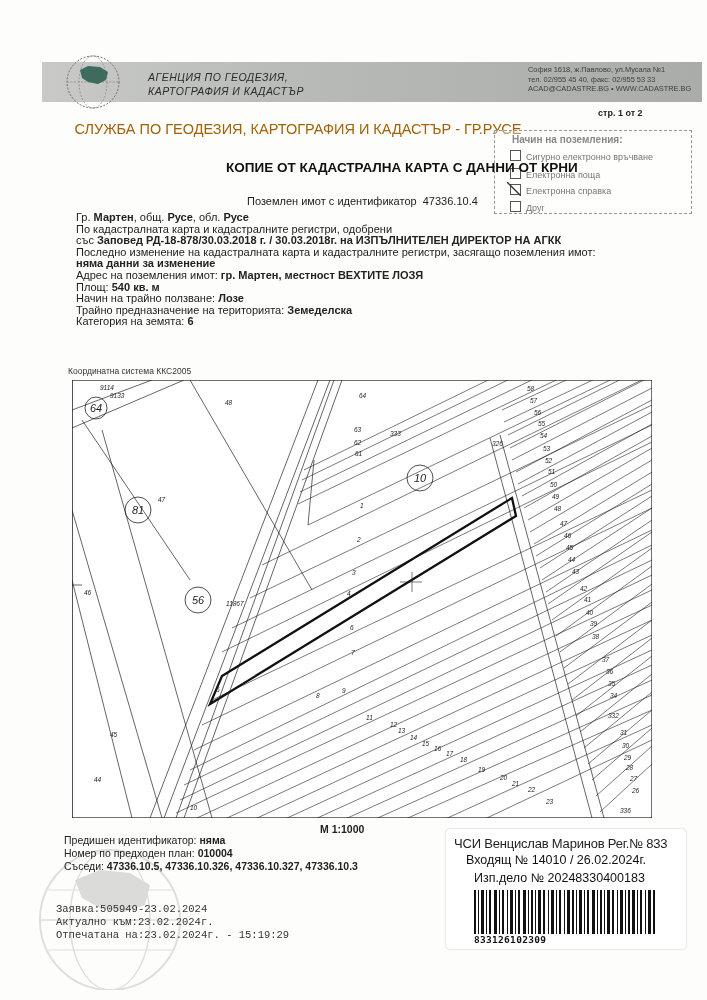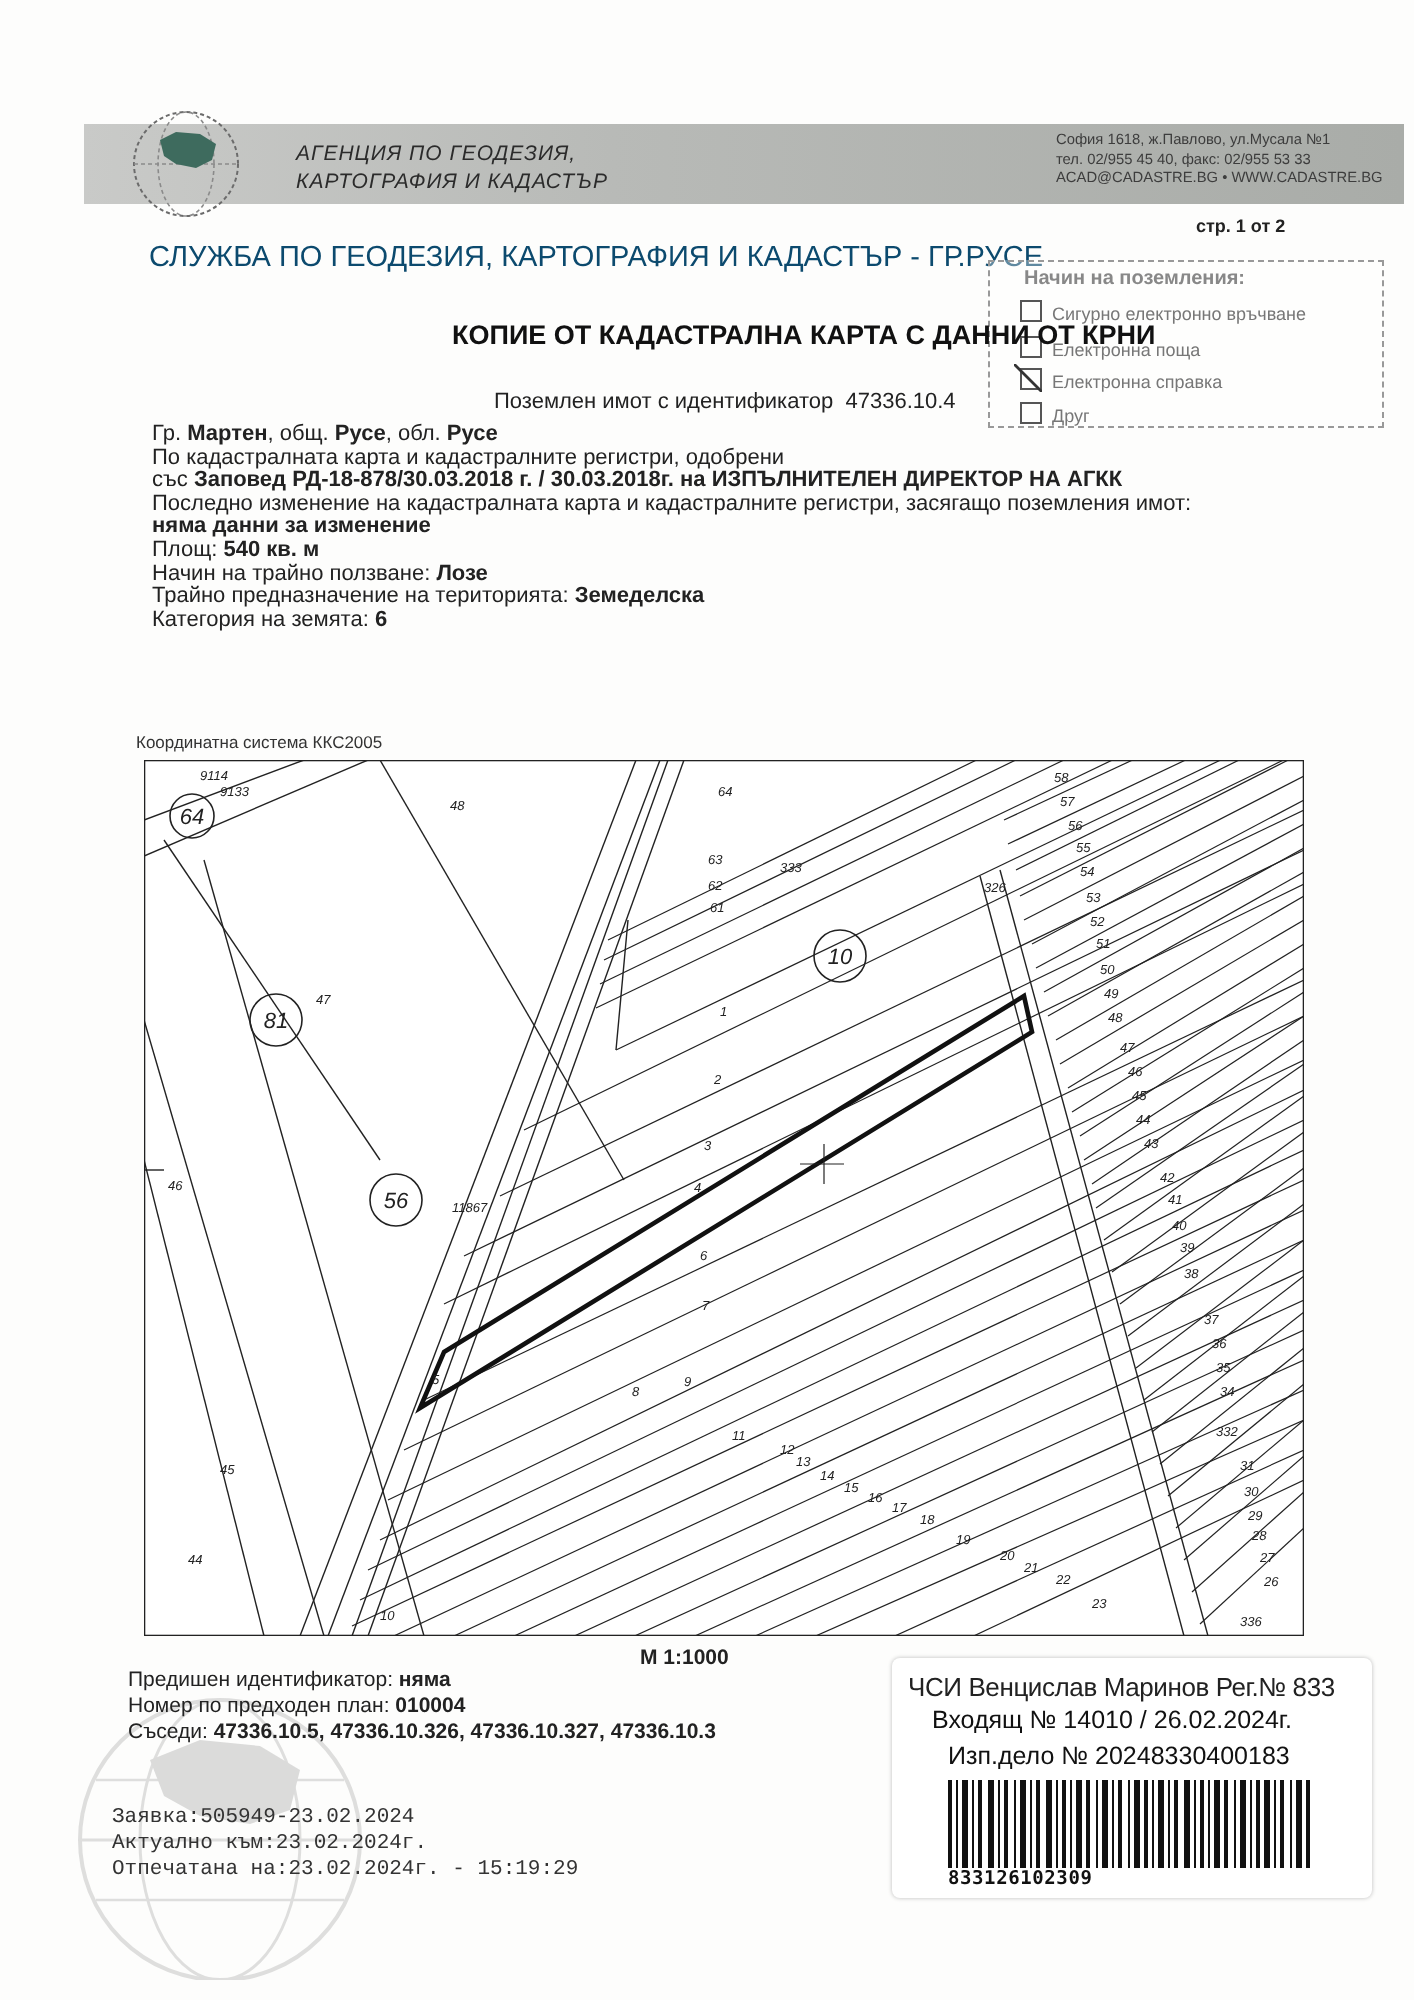--- a/index.html
+++ b/index.html
@@ -5,21 +5,21 @@
   html, body { margin:0; padding:0; }
   body { width:707px; height:1000px; background:#fdfdfc; position:relative; overflow:hidden;
          font-family:"Liberation Sans", sans-serif; color:#1a1a1a; }
   .abs { position:absolute; }
   
   .banner { left:42px; top:62px; width:660px; height:40px; background:linear-gradient(90deg,#c9cac8 0%,#b8bab7 40%,#a9aca8 100%); }
   .logo { left:58px; top:50px; width:70px; height:60px; }
   .agency { left:148px; top:70px; font-size:10.5px; line-height:14px; letter-spacing:0.5px; color:#2b2b2b; font-style:italic; }
   .contact { left:496px; top:65px; font-size:7.4px; line-height:9.5px; color:#3d3d3d;margin-left:32px; }
   .pageno { left:598px; top:108px; font-size:9px; font-weight:bold; color:#222; }
-  .office { left:0; width:576px; top:121px; text-align:center; font-size:14.5px; color:#0c4a6e; padding-left:20px; box-sizing:border-box; }
+  .office { left:0; width:576px; top:121px; text-align:center; font-size:14.5px; color:#a16207; padding-left:20px; box-sizing:border-box; }
   .doctitle { left:178px; top:160px; font-size:13.5px; font-weight:bold; color:#111;margin-left:48px; }
   .ident { left:247px; top:195px; font-size:11px; color:#222; }
   .ident b { font-weight:normal; }
   
   .stampbox { left:494px; top:130px; width:196px; height:82px; border:1px dashed #999; background:rgba(255,255,255,0.35); }
   .stamp-title { left:512px; top:134px; font-size:10px; font-weight:bold; color:#888; }
   .stamp-row { font-size:9px; color:#777; }
   .cb { display:inline-block; width:9px; height:9px; border:1px solid #555; margin-right:5px; vertical-align:-1px; position:relative; }
   .cb.checked::after { content:""; position:absolute; left:-4px; top:-3px; width:14px; height:14px;
         background:linear-gradient(45deg, transparent 45%, #333 48%, #333 52%, transparent 55%); }
@@ -82,20 +82,21 @@
 </div>
 
 <div class="abs info">
   <div class="ln">
     <span>Гр.</span> <b>Мартен</b><span>, общ.</span> <b>Русе</b><span>, обл.</span> <b>Русе</b>
   </div>
   <div class="ln">По кадастралната карта и кадастралните регистри, одобрени</div>
   <div class="ln"><span>със</span> <b>Заповед РД-18-878/30.03.2018 г. / 30.03.2018г. на ИЗПЪЛНИТЕЛЕН ДИРЕКТОР НА АГКК</b></div>
   <div class="ln">Последно изменение на кадастралната карта и кадастралните регистри, засягащо поземления имот:</div>
   <div class="ln"><b>няма данни за изменение</b></div>
+  <div class="ln"><span>Адрес на поземления имот:</span> <b>гр. Мартен, местност ВЕХТИТЕ ЛОЗЯ</b></div>
   <div class="ln"><span>Площ:</span> <b>540 кв. м</b></div>
   <div class="ln"><span>Начин на трайно ползване:</span> <b>Лозе</b></div>
   <div class="ln"><span>Трайно предназначение на територията:</span> <b>Земеделска</b></div>
   <div class="ln"><span>Категория на земята:</span> <b>6</b></div>
 </div>
 
 <div class="abs coord">Координатна система ККС2005</div>
 <svg class="abs map" viewBox="0 0 580 438" font-family="Liberation Sans, sans-serif" font-style="italic" font-size="6.5" fill="#222">
   <defs>
     <clipPath id="mclip">

